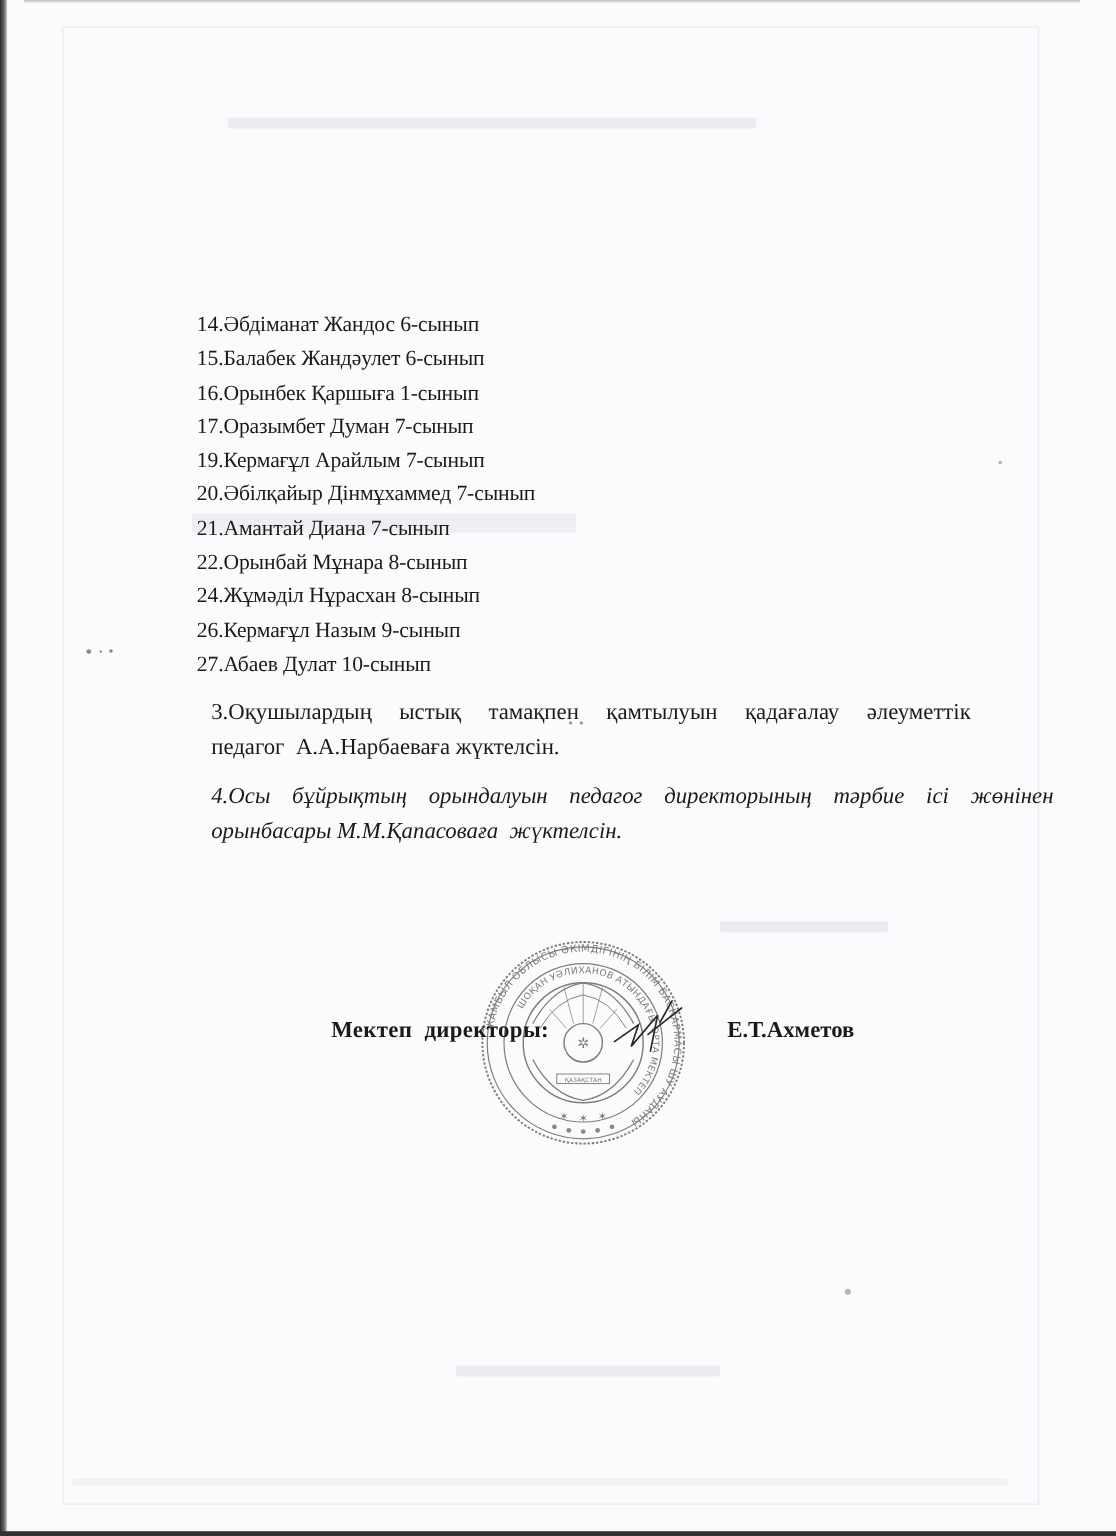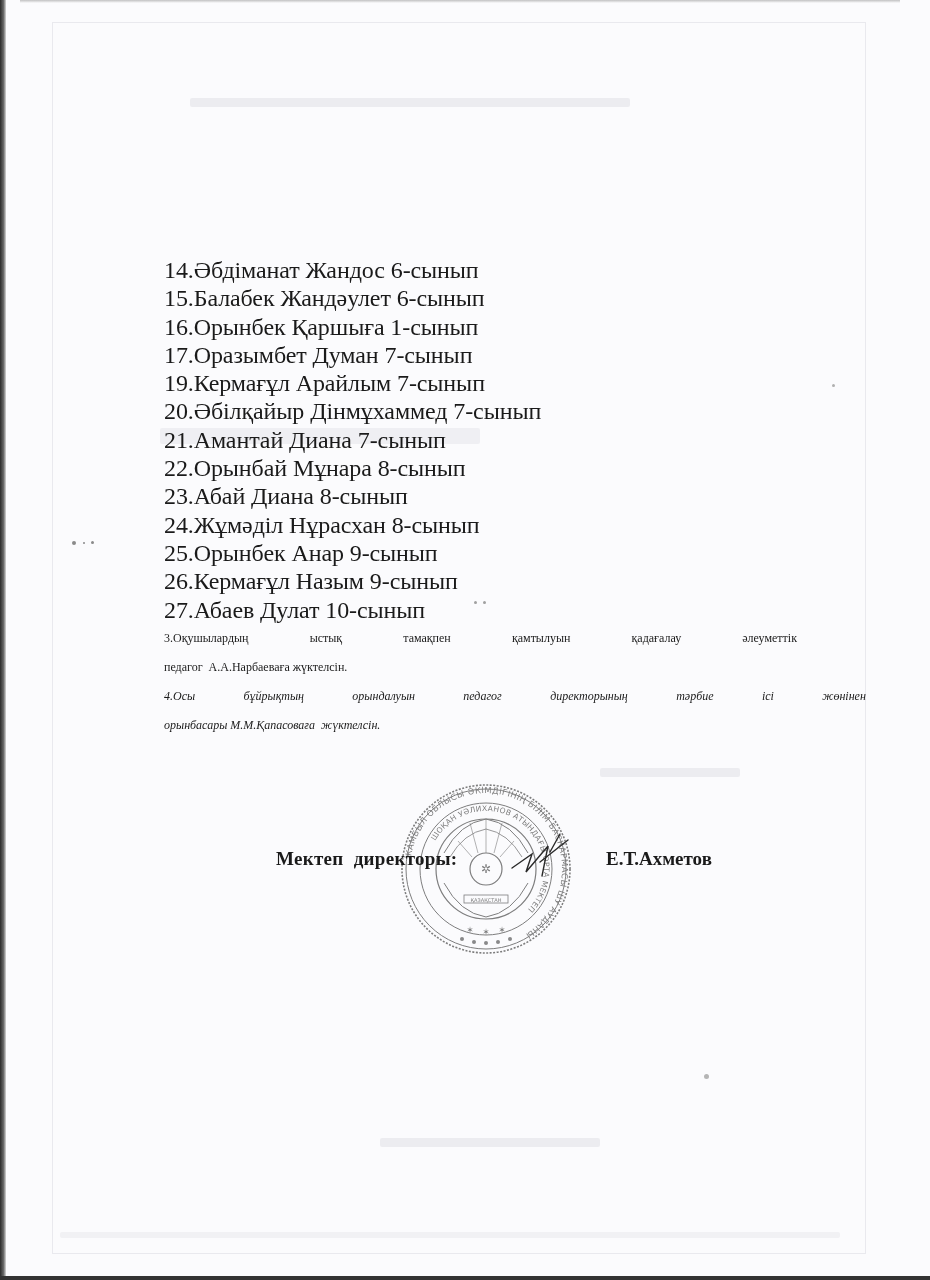--- a/index.html
+++ b/index.html
@@ -51,32 +51,32 @@
       left: 164px;
       top: 256px;
       width: 702px;
     }
     .student-list {
       list-style: none;
       margin: 0;
       padding: 0;
     }
     .student-item {
-      font-size: 24px;
+      font-size: 18px;
       line-height: 28.3px;
       height: 28.3px;
       white-space: nowrap;
       letter-spacing: -0.1px;
     }
     .directive {
-      font-size: 12px;
+      font-size: 19px;
       line-height: 29px;
       text-align: justify;
       text-align-last: left;
-      margin: 0;
+      margin: 12px;
     }
     .directive-line {
       display: block;
       white-space: nowrap;
     }
     .justify-line {
       display: flex;
       justify-content: space-between;
       white-space: nowrap;
     }
@@ -146,23 +146,21 @@
 <div class="page-content">
   <ol class="student-list">
     <li class="student-item">14.Әбдіманат Жандос 6-сынып</li>
     <li class="student-item">15.Балабек Жандәулет 6-сынып</li>
     <li class="student-item">16.Орынбек Қаршыға 1-сынып</li>
     <li class="student-item">17.Оразымбет Думан 7-сынып</li>
     <li class="student-item">19.Кермағұл Арайлым 7-сынып</li>
     <li class="student-item">20.Әбілқайыр Дінмұхаммед 7-сынып</li>
     <li class="student-item">21.Амантай Диана 7-сынып</li>
     <li class="student-item">22.Орынбай Мұнара 8-сынып</li>
-    <li class="student-item">23.Абай Диана 8-сынып</li>
     <li class="student-item">24.Жұмәділ Нұрасхан 8-сынып</li>
-    <li class="student-item">25.Орынбек Анар 9-сынып</li>
     <li class="student-item">26.Кермағұл Назым 9-сынып</li>
     <li class="student-item">27.Абаев Дулат 10-сынып</li>
   </ol>
 
   <div class="directive" style="width:633px;">
     <span class="justify-line">
       <span>3.Оқушылардың</span>
       <span>ыстық</span>
       <span>тамақпен</span>
       <span>қамтылуын</span>

